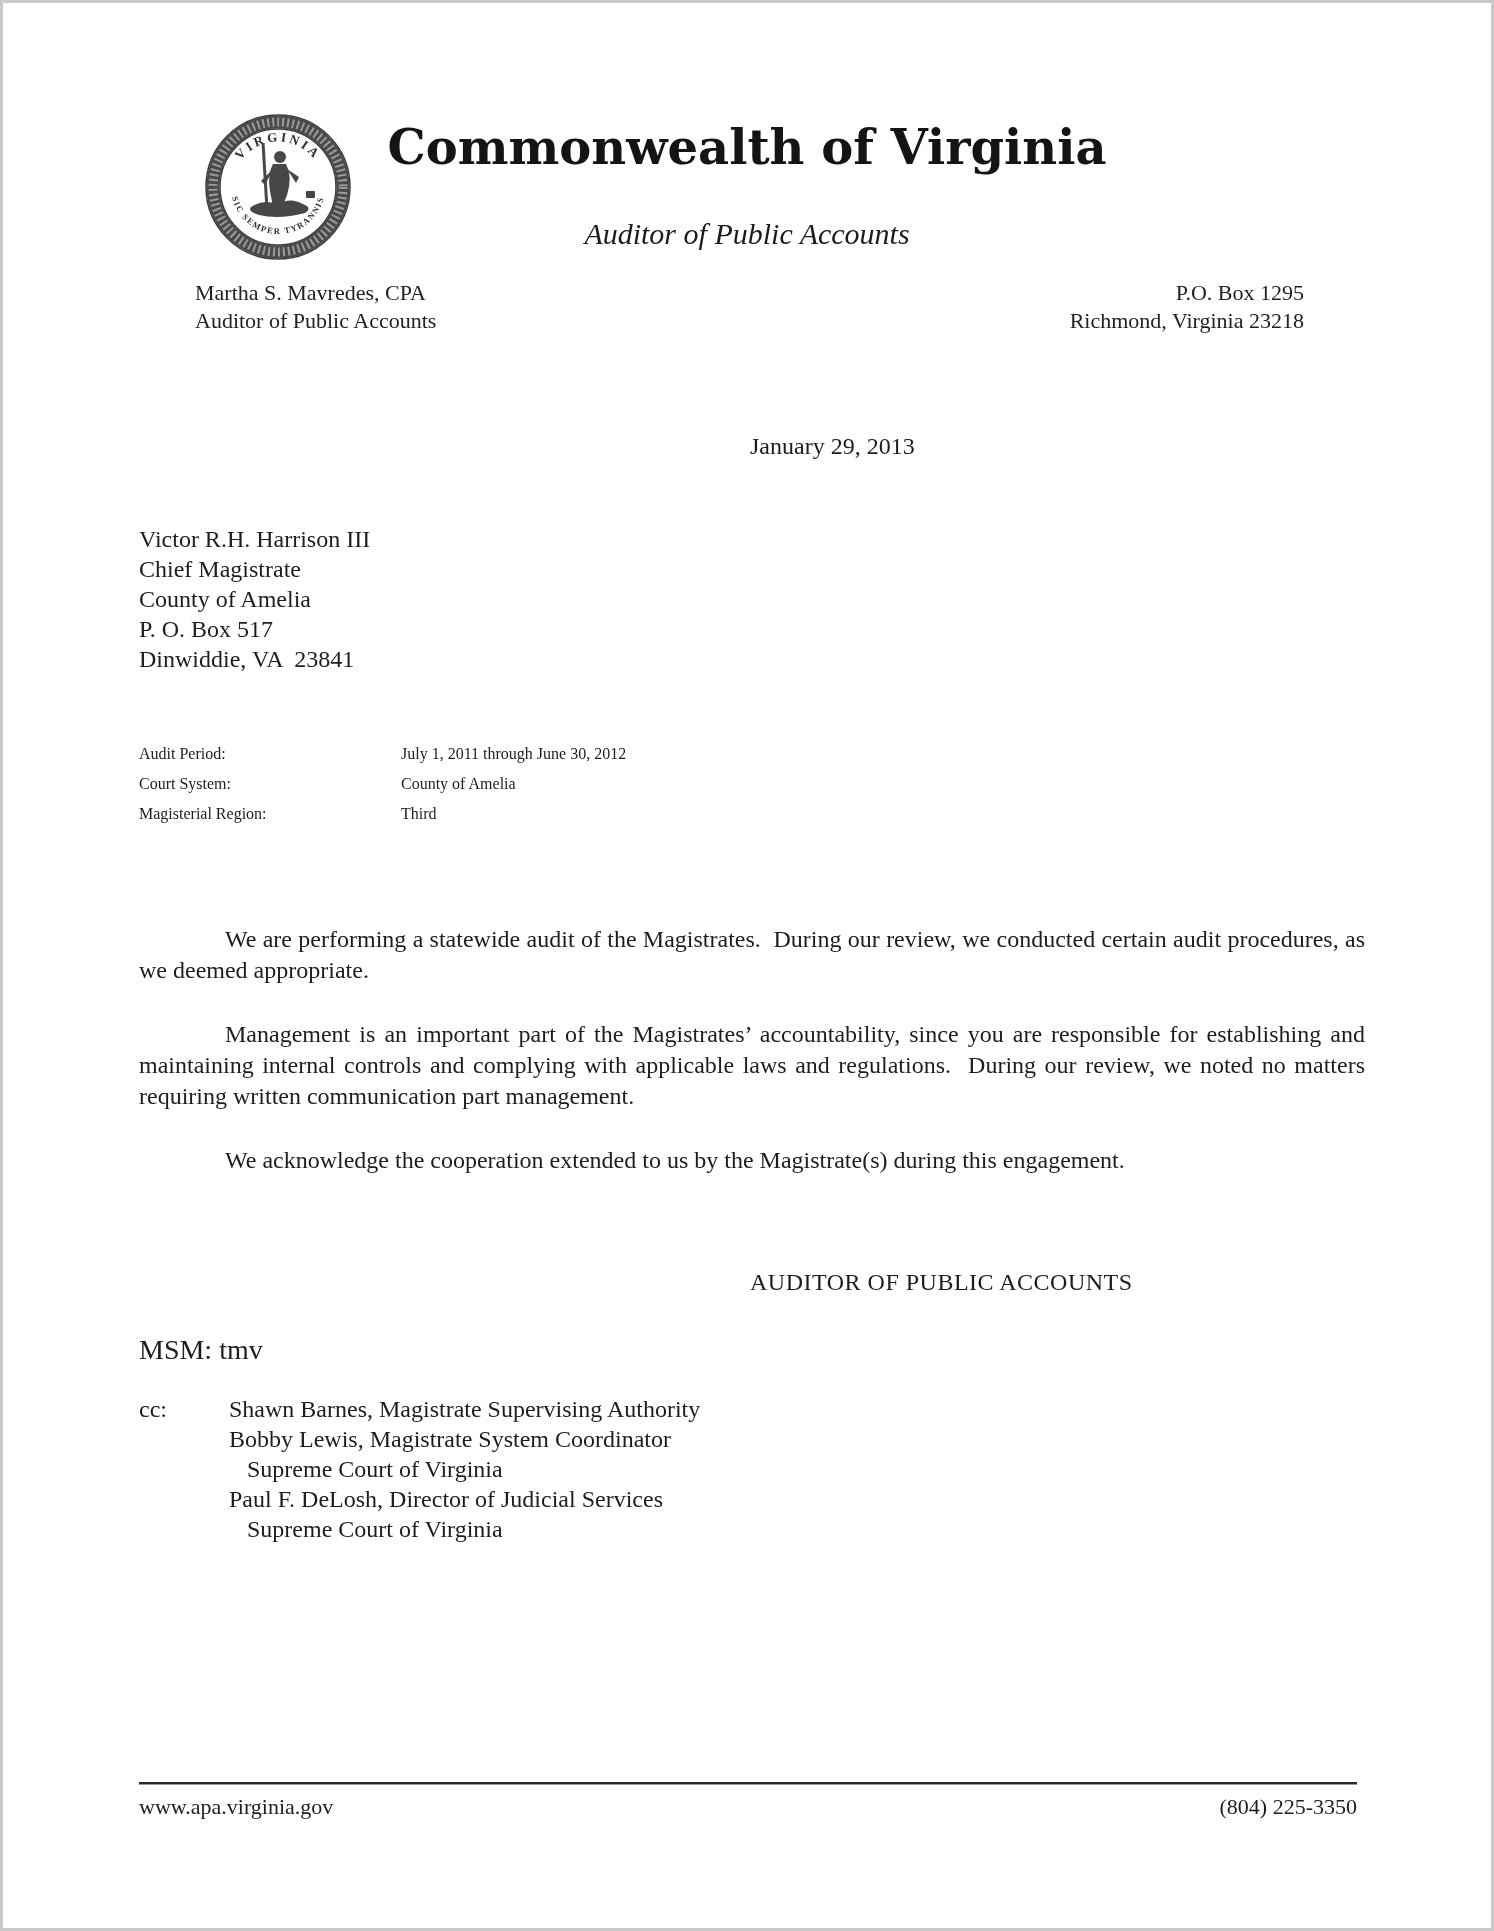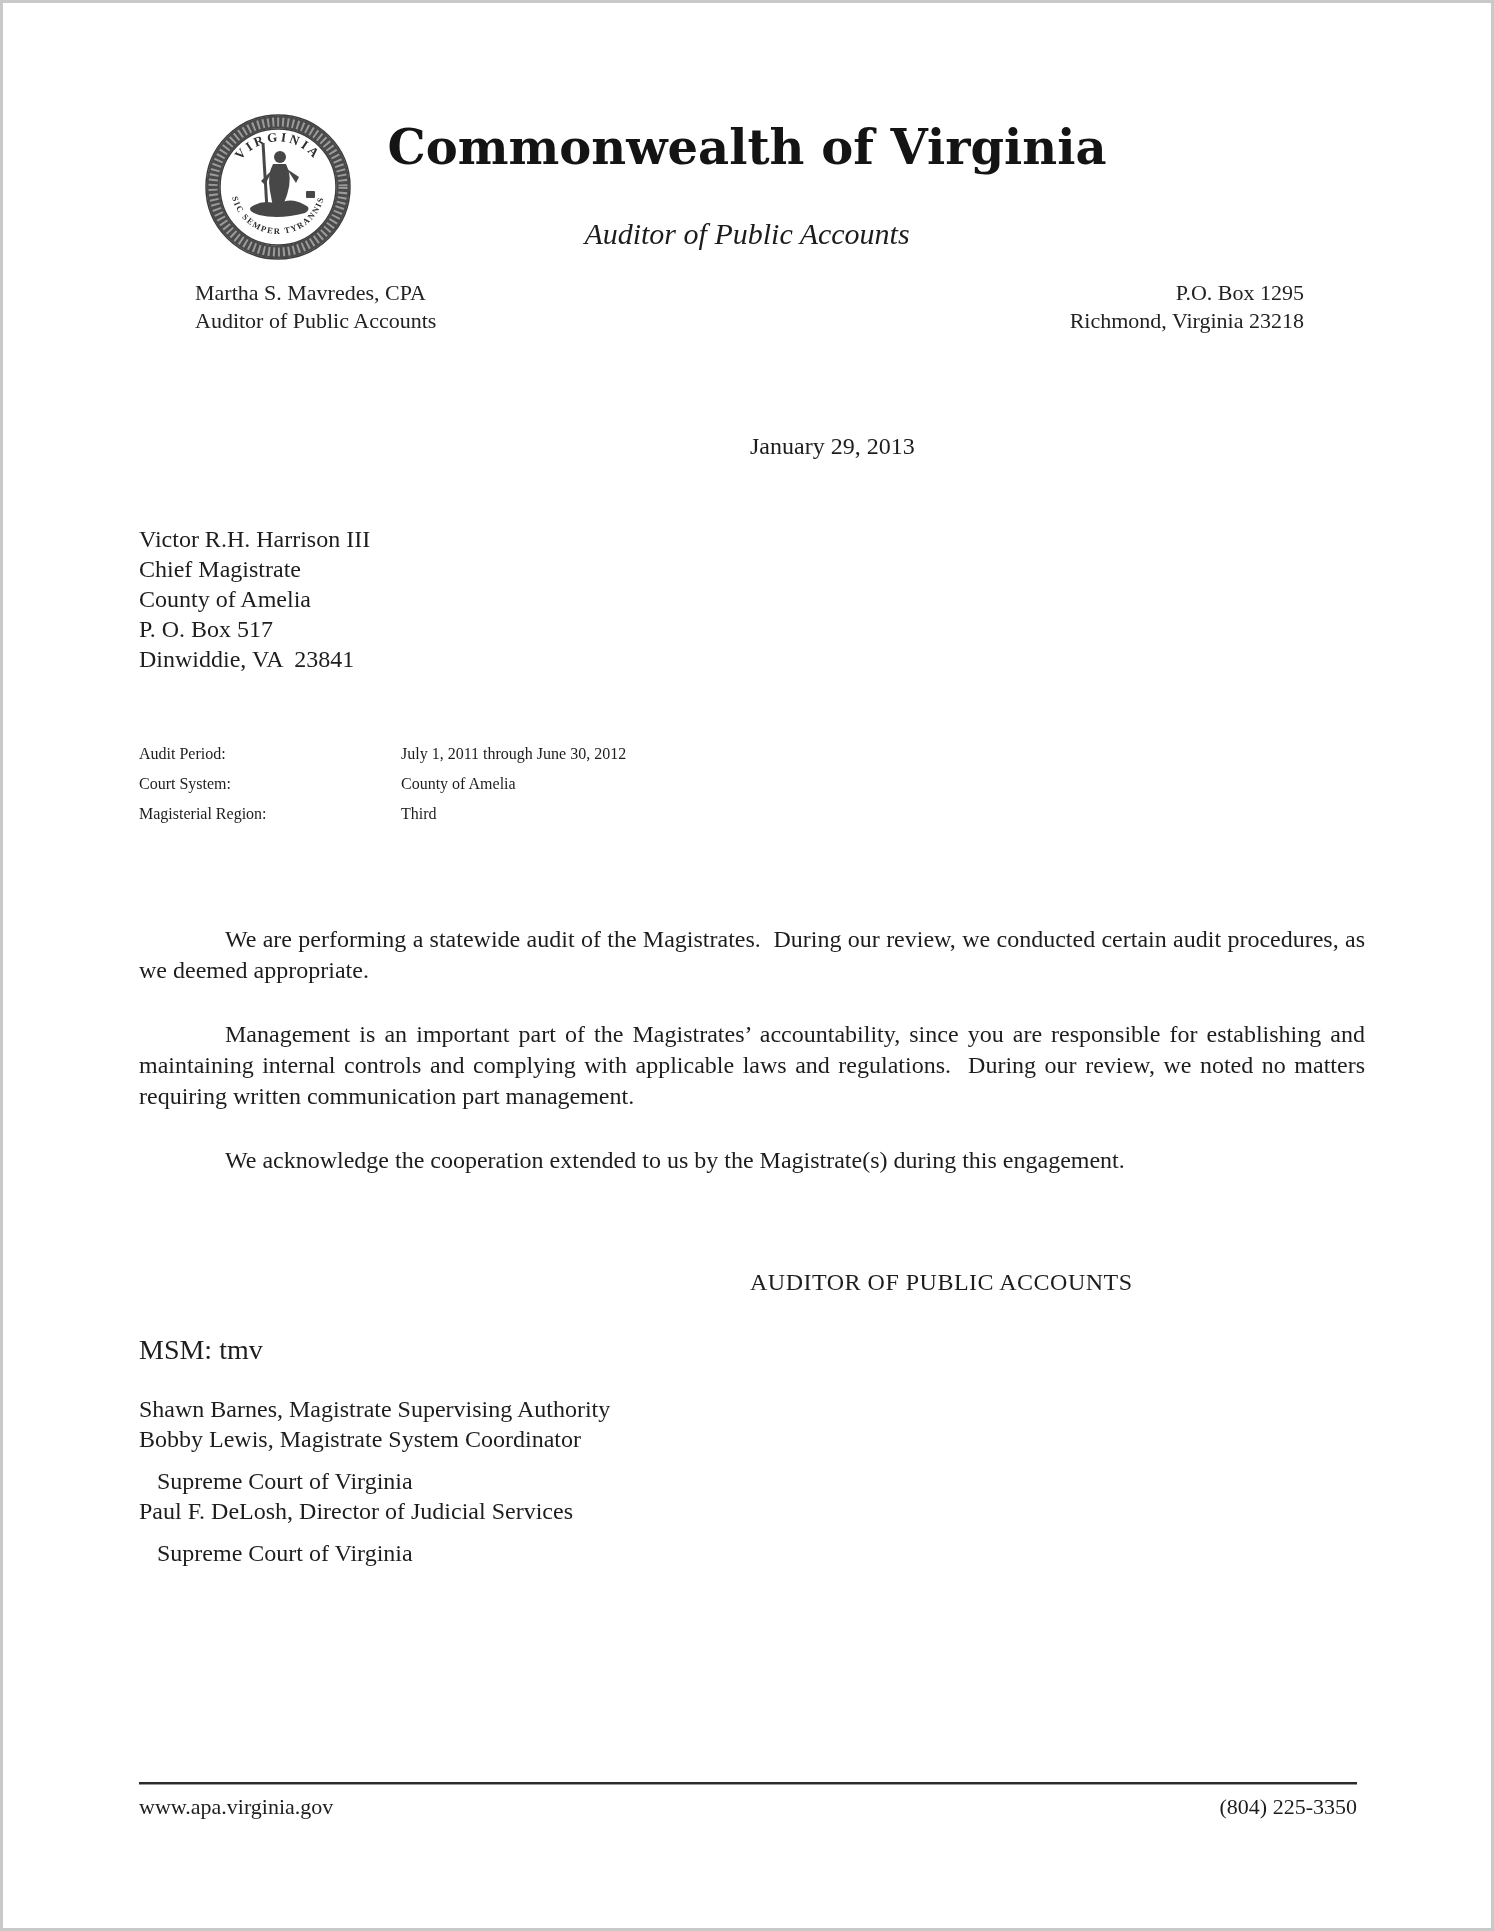--- a/index.html
+++ b/index.html
@@ -59,21 +59,21 @@
   }
   .body-paragraphs p { margin: 0 0 33px 0; text-indent: 86px; white-space: pre-wrap; }
   .body-paragraphs p:last-child { text-align: left; }
 
   .signature-org { position: absolute; left: 747px; top: 1266px; font-size: 24px; letter-spacing: 0.5px; }
 
   .reference-line { position: absolute; left: 136px; top: 1331px; font-size: 28px; white-space: pre; }
 
   .cc-block { position: absolute; left: 136px; top: 1391px; font-size: 24px; line-height: 30px; display: flex; }
   .cc-label { width: 90px; flex: none; }
-  .cc-indent { padding-left: 18px; margin-top: 12px; }
+  .cc-indent { padding-left: 18px; }
 
   
   .page-footer { position: absolute; left: 136px; right: 134px; top: 1779px; }
   .footer-rule { height: 2px; background: #2b2b2b; border-bottom: 1px solid #999; }
   .footer-row { display: flex; justify-content: space-between; margin-top: 9px; font-size: 22px; }
 </style>
 </head>
 <body>
 
 <div class="page">
@@ -147,20 +147,21 @@
     <p>We are performing a statewide audit of the Magistrates.  During our review, we conducted certain audit procedures, as we deemed appropriate.</p>
     <p>Management is an important part of the Magistrates’ accountability, since you are responsible for establishing and maintaining internal controls and complying with applicable laws and regulations.  During our review, we noted no matters requiring written communication part management.</p>
     <p>We acknowledge the cooperation extended to us by the Magistrate(s) during this engagement.</p>
   </div>
 
   <div class="signature-org">AUDITOR OF PUBLIC ACCOUNTS</div>
 
   <div class="reference-line">MSM: tmv</div>
 
   <div class="cc-block">
+    <div class="cc-label">cc:</div>
     <div class="cc-lines">
       <div>Shawn Barnes, Magistrate Supervising Authority</div>
       <div>Bobby Lewis, Magistrate System Coordinator</div>
       <div class="cc-indent">Supreme Court of Virginia</div>
       <div>Paul F. DeLosh, Director of Judicial Services</div>
       <div class="cc-indent">Supreme Court of Virginia</div>
     </div>
   </div>
 
   <div class="page-footer">

